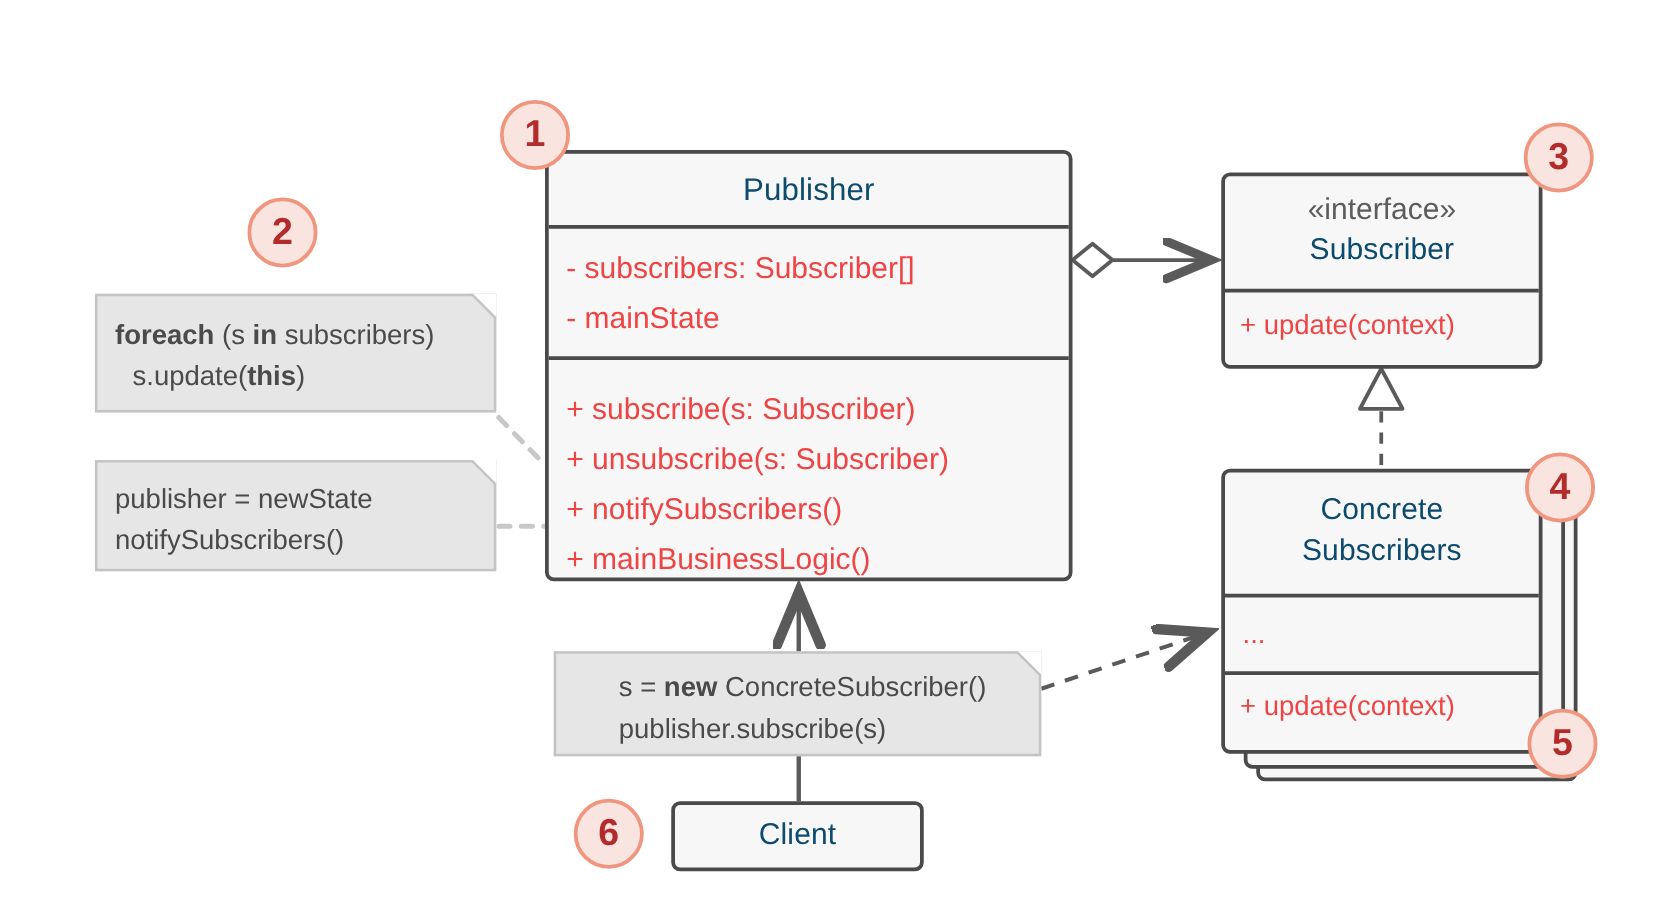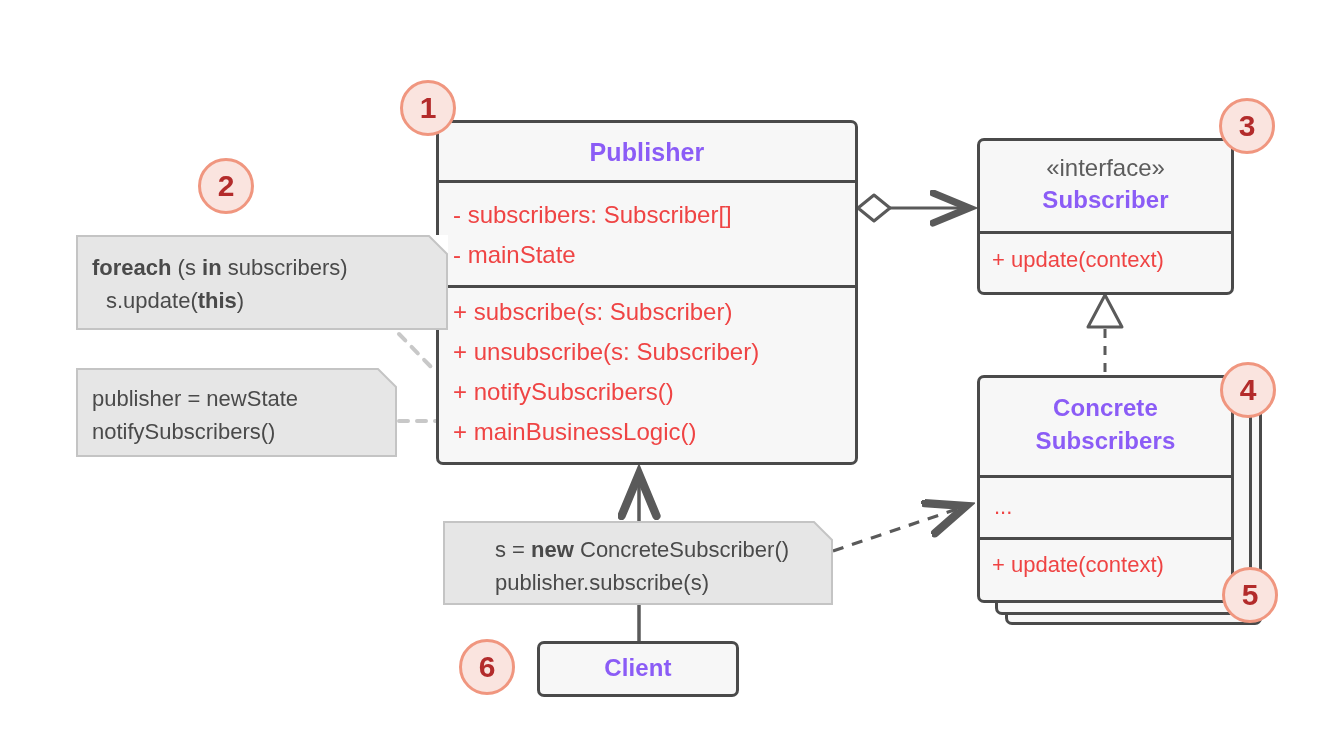--- a/index.html
+++ b/index.html
@@ -28,39 +28,39 @@
     box-sizing:border-box;
     z-index:5;
   }
   .uml-sec{
     box-sizing:border-box;
     border-bottom:3px solid #4a4a4a;
   }
   .uml-sec:last-child{border-bottom:none;}
   .uml-title{
     text-align:center;
-    font-weight:bold;
-    color:#8b5cf6;
+    font-weight:normal;
+    color:#0c4a6e;
     letter-spacing:.1px;
   }
   .uml-stereo{
     text-align:center;
     color:#5c5c5c;
     font-weight:normal;
   }
   .uml-line{
     color:#ef4444;
     white-space:nowrap;
   }
 
   
   #publisher{left:436px;top:120px;width:422px;height:345px;}
   #publisher .sec-title{height:60px;line-height:58px;font-size:25px;}
   #publisher .sec-attrs{padding:12px 0 10px 14px;}
-  #publisher .sec-ops{padding:4px 0 10px 14px;}
+  #publisher .sec-ops{padding:20px 0 10px 14px;}
   #publisher .uml-line{font-size:24px;line-height:40px;}
 
   
   #subscriber{left:977px;top:138px;width:257px;height:157px;}
   #subscriber .sec-head{height:93px;padding-top:12px;box-sizing:border-box;}
   #subscriber .uml-stereo{font-size:24px;line-height:30px;}
   #subscriber .uml-title{font-size:24px;line-height:34px;}
   #subscriber .sec-ops{padding:9px 0 8px 12px;}
   #subscriber .uml-line{font-size:22px;line-height:33px;}
 
@@ -113,21 +113,21 @@
     position:absolute;
     width:32px;height:2px;
     background:#c4c4c4;
     top:8px;left:-5px;
     transform:rotate(45deg);
     transform-origin:center;
   }
   .note-line{white-space:nowrap;}
   .note b{font-weight:bold;}
 
-  #note-foreach{left:76px;top:235px;width:372px;height:95px;padding:14px 0 0 14px;}
+  #note-foreach{left:76px;top:235px;width:321px;height:95px;padding:14px 0 0 14px;}
   #note-foreach .note-line{font-size:22px;line-height:33px;}
   #note-mainstate{left:76px;top:368px;width:321px;height:89px;padding:12px 0 0 14px;}
   #note-mainstate .note-line{font-size:22px;line-height:33px;}
   #note-client{left:443px;top:521px;width:390px;height:84px;padding:10px 0 0 12px;}
   #note-client .note-line{font-size:22px;line-height:33px;margin-left:38px;}
 
   
   .badge{
     position:absolute;
     width:56px;height:56px;

